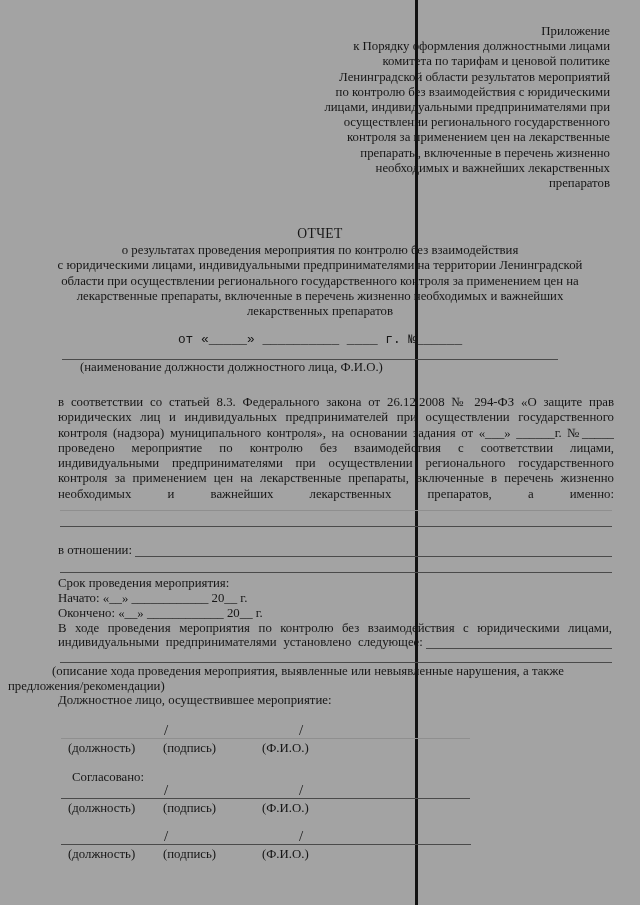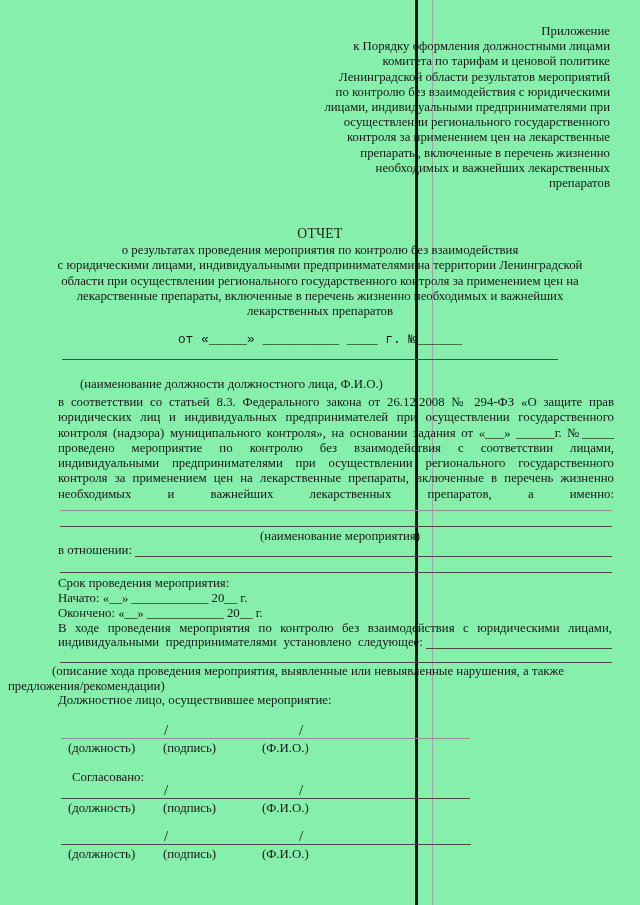--- a/index.html
+++ b/index.html
@@ -1,20 +1,20 @@
 <!DOCTYPE html>
 <html><head>
 <meta charset="utf-8">
 <style>
   html,body { margin:0; padding:0; background:#e8e8e8; }
   .page {
     position:relative;
     width:640px; height:905px;
     margin:0 auto;
-    background:#86efac;
+    background:#a3a3a3;
     font-family:"Liberation Serif","DejaVu Serif",serif;
     font-size:12.8px;
     color:#161616;
     overflow:hidden;
   }
   .abs { position:absolute; }
   .vline { position:absolute; top:0; height:905px; }
   .vline.thick { left:415px; width:3px; background:#121212; }
   .vline.thin  { left:432px; width:1px; background:#a3a3a3; }
 
@@ -63,35 +63,34 @@
     <div>о результатах проведения мероприятия по контролю без взаимодействия</div>
     <div>с юридическими лицами, индивидуальными предпринимателями на территории Ленинградской</div>
     <div>области при осуществлении регионального государственного контроля за применением цен на</div>
     <div>лекарственные препараты, включенные в перечень жизненно необходимых и важнейших</div>
     <div>лекарственных препаратов</div>
   </div>
 
   <div class="abs dateline">от «_____» __________ ____ г. №______</div>
 
   <div class="hl" style="top:359px;left:62px;width:496px;"></div>
-  <div class="abs" style="top:377px;left:80px;text-align:center;">(наименование должности должностного лица, Ф.И.О.)</div>
+  <div class="abs" style="top:360px;left:80px;text-align:center;">(наименование должности должностного лица, Ф.И.О.)</div>
 
   <div class="abs para1">
     <div class="jl">в соответствии со статьей 8.3. Федерального закона от 26.12.2008 № 294-ФЗ «О защите прав</div>
     <div class="jl">юридических лиц и индивидуальных предпринимателей при осуществлении государственного</div>
     <div class="jl">контроля (надзора) муниципального контроля», на основании задания от «___» ______г. №_____</div>
     <div class="jl">проведено мероприятие по контролю без взаимодействия с соответствии лицами,</div>
     <div class="jl">индивидуальными предпринимателями при осуществлении регионального государственного</div>
     <div class="jl">контроля за применением цен на лекарственные препараты, включенные в перечень жизненно</div>
     <div class="jl">необходимых и важнейших лекарственных препаратов, а именно:</div>
   </div>
 
   <div class="hl gray" style="top:510px;left:60px;width:552px;"></div>
   <div class="hl" style="top:526px;left:60px;width:552px;"></div>
-  <div class="abs" style="top:529px;right:220px;">(наименование мероприятия)</div>
 
   <div class="fillrow" style="top:543px;left:58px;width:554px;">
     <span>в отношении:</span>
     <span class="fill"></span>
   </div>
   <div class="hl" style="top:572px;left:60px;width:552px;"></div>
 
   <div class="abs" style="top:576px;left:58px;">Срок проведения мероприятия:</div>
   <div class="abs" style="top:591px;left:58px;">Начато: «__» ____________ 20__ г.</div>
   <div class="abs" style="top:606px;left:58px;">Окончено: «__» ____________ 20__ г.</div>

